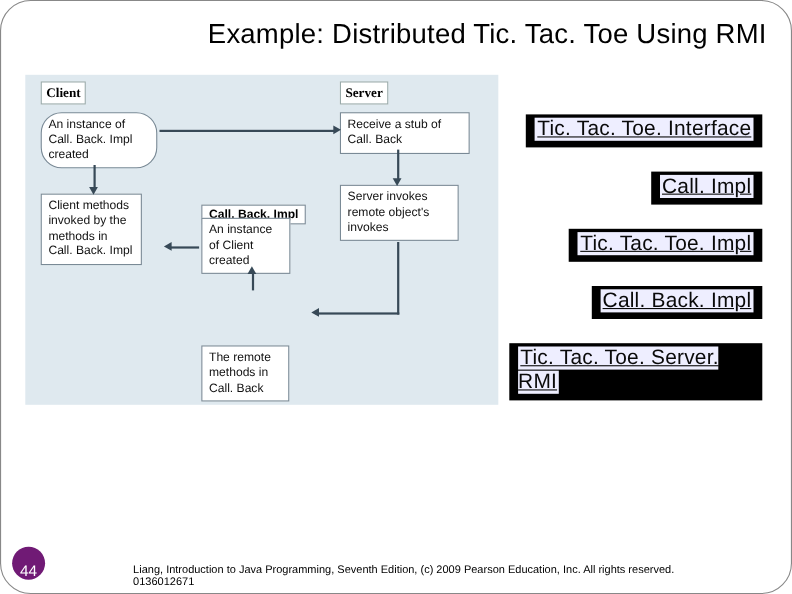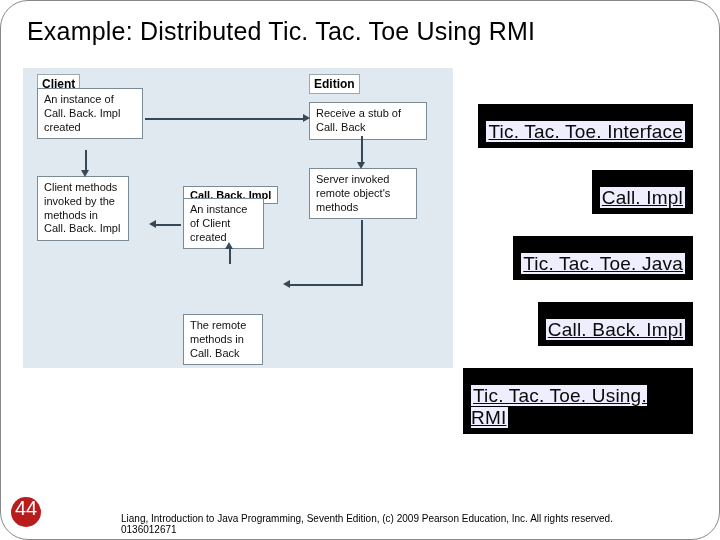--- a/index.html
+++ b/index.html
@@ -13,20 +13,21 @@
     border-radius: 28px;
     padding: 14px 22px 6px 22px;
     overflow: hidden;
   }
   .title {
     font-size: 25px;
     color: #000;
     font-weight: 400;
     margin: 2px 0 10px 4px;
     letter-spacing: 0.2px;
+    text-align: right;
   }
   .content {
     position: relative;
     width: 100%;
     height: 430px;
   }
   .diagram {
     position: absolute;
     left: 0;
     top: 12px;
@@ -35,20 +36,21 @@
     background: #dfe9ef;
   }
   
   .colhdr {
     position: absolute;
     font-weight: bold;
     font-size: 12px;
     background: #fff;
     padding: 2px 4px;
     border: 1px solid #9aa;
+    font-family: Liberation Serif, serif;
   }
   .box {
     position: absolute;
     background: #fff;
     border: 1px solid #7a8a96;
     font-size: 11px;
     line-height: 1.25;
     padding: 4px 6px;
     color: #111;
   }
@@ -80,44 +82,44 @@
     right: 4px;
     top: 48px;
     width: 230px;
     display: flex;
     flex-direction: column;
     gap: 22px;
     align-items: flex-end;
   }
   .bbtn {
     background: #000;
-    padding: 17px 8px 5px 8px;
+    padding: 3px 8px 5px 8px;
     display: inline-block;
   }
   .bbtn span {
     color: #0a0a0a;
     background: #eef;
     font-size: 19px;
     text-decoration: underline;
     letter-spacing: 0.2px;
     padding: 0 2px;
   }
 
   
   .pagenum {
     position: absolute;
     left: 10px;
     bottom: 12px;
     width: 30px; height: 30px;
     border-radius: 50%;
-    background: #b91c1c;
+    background: #701a75;
     color: #fff;
-    font-size: 20px;
+    font-size: 14px;
     display: flex;
-    align-items: flex-start;
+    align-items: flex-end;
     justify-content: center;
   }
   .copyright {
     position: absolute;
     bottom: 4px;
     left: 120px;
     width: 500px;
     color: #000;
     font-size: 10px;
     text-align: left;
@@ -129,31 +131,31 @@
 
 <div class="slide">
 
   <div class="title">Example: Distributed Tic. Tac. Toe Using RMI</div>
 
   <div class="content">
 
     <div class="diagram">
 
       <div class="colhdr" style="left:14px; top:6px;">Client</div>
-      <div class="colhdr" style="left:286px; top:6px;">Edition</div>
+      <div class="colhdr" style="left:286px; top:6px;">Server</div>
 
-      <div class="box" style="left:14px; top:20px; width:106px;">An instance of Call. Back. Impl created</div>
+      <div class="box" style="left:14px; top:34px; width:106px;border-radius:19px;">An instance of Call. Back. Impl created</div>
       <div class="box" style="left:14px; top:108px; width:92px;">Client methods invoked by the methods in Call. Back. Impl</div>
 
       <div class="boxhdr" style="left:160px; top:118px;">Call. Back. Impl</div>
       <div class="box" style="left:160px; top:130px; width:81px;">An instance of Client created</div>
       <div class="box" style="left:160px; top:206px; width:80px;margin-top:40px;">The remote methods in Call. Back</div>
 
       <div class="box" style="left:286px; top:34px; width:118px;">Receive a stub of Call. Back</div>
-      <div class="box" style="left:286px; top:100px; width:108px;">Server invoked remote object's methods</div>
+      <div class="box" style="left:286px; top:100px; width:108px;">Server invokes remote object's invokes</div>
 
       <div class="arrow h" style="left:122px; top:50px; width:160px;"></div>
       <div class="ahead right" style="left:280px; top:46px;"></div>
 
       <div class="arrow v" style="left:338px; top:68px; height:28px;"></div>
       <div class="ahead down" style="left:334px; top:94px;"></div>
 
       <div class="arrow v" style="left:338px; top:152px; height:66px;"></div>
       <div class="arrow h" style="left:264px; top:216px; width:76px;"></div>
       <div class="ahead right" style="left:260px; top:212px; transform: scaleX(-1);"></div>
@@ -165,23 +167,23 @@
       <div class="ahead down" style="left:202px; top:174px; transform: scaleY(-1);"></div>
 
       <div class="arrow v" style="left:62px; top:82px; height:22px;"></div>
       <div class="ahead down" style="left:58px; top:102px;"></div>
 
     </div>
 
     <div class="btncol">
       <div class="bbtn"><span>Tic. Tac. Toe. Interface</span></div>
       <div class="bbtn"><span>Call. Impl</span></div>
-      <div class="bbtn"><span>Tic. Tac. Toe. Java</span></div>
+      <div class="bbtn"><span>Tic. Tac. Toe. Impl</span></div>
       <div class="bbtn"><span>Call. Back. Impl</span></div>
-      <div class="bbtn"><span>Tic. Tac. Toe. Using. RMI</span></div>
+      <div class="bbtn"><span>Tic. Tac. Toe. Server. RMI</span></div>
     </div>
 
   </div>
 
   <div class="pagenum">
     <span>44</span>
   </div>
   <div class="copyright">Liang, Introduction to Java Programming, Seventh Edition, (c) 2009 Pearson Education, Inc. All rights reserved. 0136012671</div>
 
 </div>

